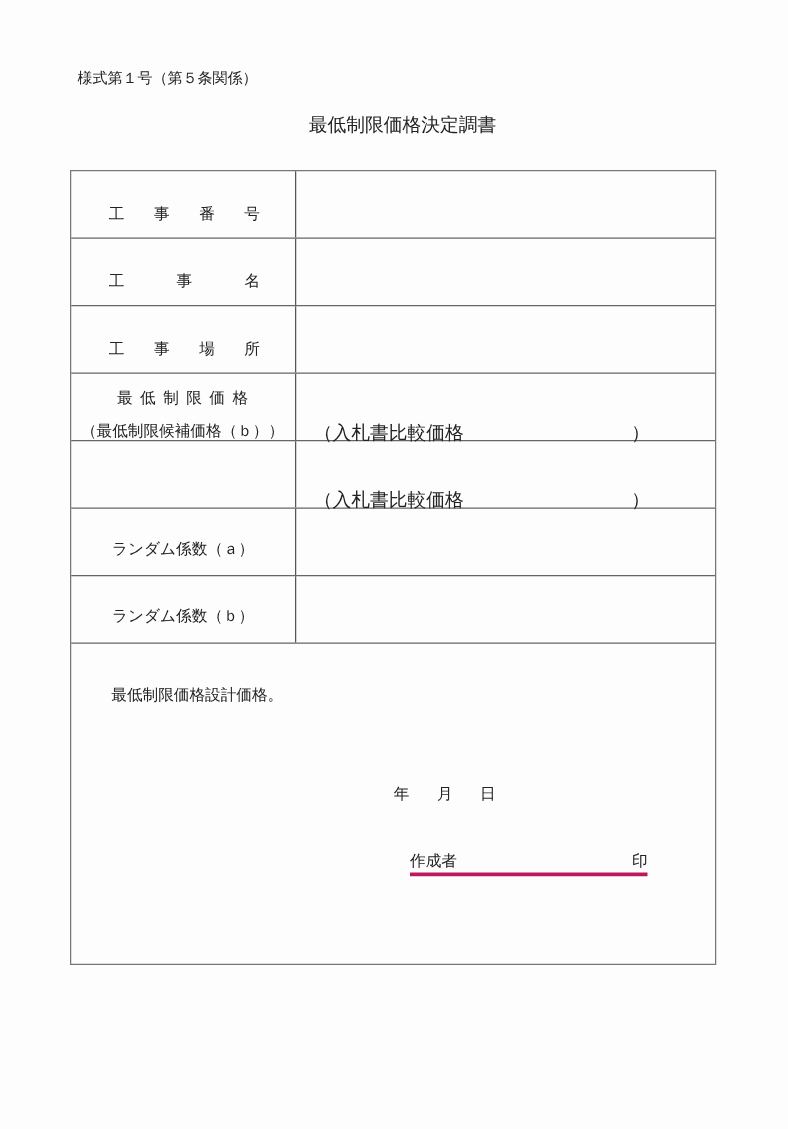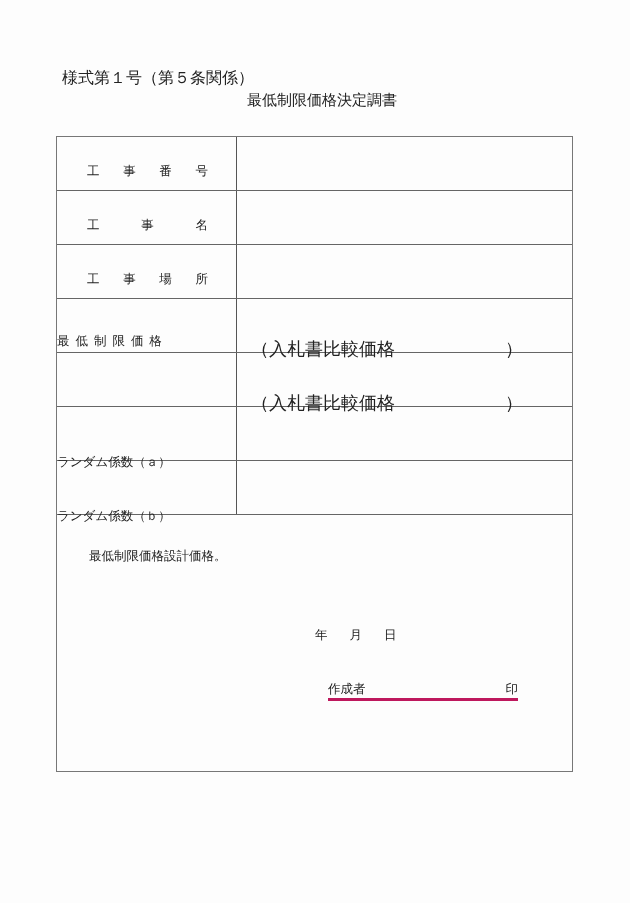--- a/index.html
+++ b/index.html
@@ -2,22 +2,22 @@
 <html><head>
 <meta charset="utf-8">
 <style>
   html, body { margin: 0; padding: 0; background: #fdfdfd; }
   body {
     width: 630px; height: 903px; position: relative; overflow: hidden;
     font-family: "DejaVu Serif", "Liberation Serif", serif;
     color: #222;
   }
   .form-no {
-    position: absolute; left: 62px; top: 68px;
-    font-size: 16px; letter-spacing: 0;
+    position: absolute; left: 62px; top: 54px;
+    font-size: 12px; letter-spacing: 0;
   }
   .doc-title {
     position: absolute; left: 0; width: 630px; top: 91px;
     text-align: center; font-size: 15px; padding-left: 14px; box-sizing: border-box;
   }
   .form-table {
     position: absolute; left: 56px; top: 136px;
     width: 517px; height: 636px;
     border: 1px solid #777; box-sizing: border-box;
   }
@@ -25,29 +25,29 @@
     position: absolute; left: 0; width: 515px; height: 54px;
     border-bottom: 1px solid #666; box-sizing: border-box;
   }
   .label-cell {
     position: absolute; left: 0; top: 0; width: 180px; height: 100%;
     border-right: 1px solid #555; box-sizing: border-box;
     font-size: 12.5px;
   }
   .value-cell {
     position: absolute; left: 180px; top: 0; right: 0; height: 100%;
-    font-size: 18px;
+    font-size: 15px;
   }
   .spaced {
     position: absolute; left: 0; right: 0; top: 26px;
     display: flex; justify-content: space-between;
     padding: 0 28px 0 30px;
   }
   .center-line {
-    position: absolute; left: 0; right: 0; white-space: nowrap; margin-top: 23px;
+    position: absolute; left: 0; right: 0; text-align: center; white-space: nowrap;
   }
   .cmp-text { position: absolute; left: 14px; top: 38px; white-space: nowrap; }
   .cmp-close { position: absolute; left: 268px; top: 38px; }
   .footer-area { position: absolute; left: 0; top: 378px; width: 515px; height: 256px; }
   .decide-text { position: absolute; left: 32px; top: 33px; font-size: 12.5px; }
   .date-line { position: absolute; left: 258px; top: 112px; font-size: 12.5px; display: flex; gap: 22px; }
   .author-line {
     position: absolute; left: 271px; top: 166px; width: 190px; height: 17px;
     border-bottom: 3px solid #be185d; font-size: 12.5px;
   }
@@ -93,20 +93,21 @@
         <span>場</span>
         <span>所</span>
       </div>
     </div>
     <div class="value-cell"></div>
   </div>
 
   <div class="row" style="top:162px;">
     <div class="label-cell">
       <div class="center-line" style="top:11px; letter-spacing:1px;">最 低 制 限 価 格</div>
+      <div class="center-line" style="top:38px; left:-6px; right:auto; width:190px;">（最低制限候補価格（ｂ））</div>
     </div>
     <div class="value-cell">
       <span class="cmp-text">（入札書比較価格</span>
       <span class="cmp-close">）</span>
     </div>
   </div>
 
   <div class="row" style="top:216px;">
     <div class="label-cell">
     </div>

